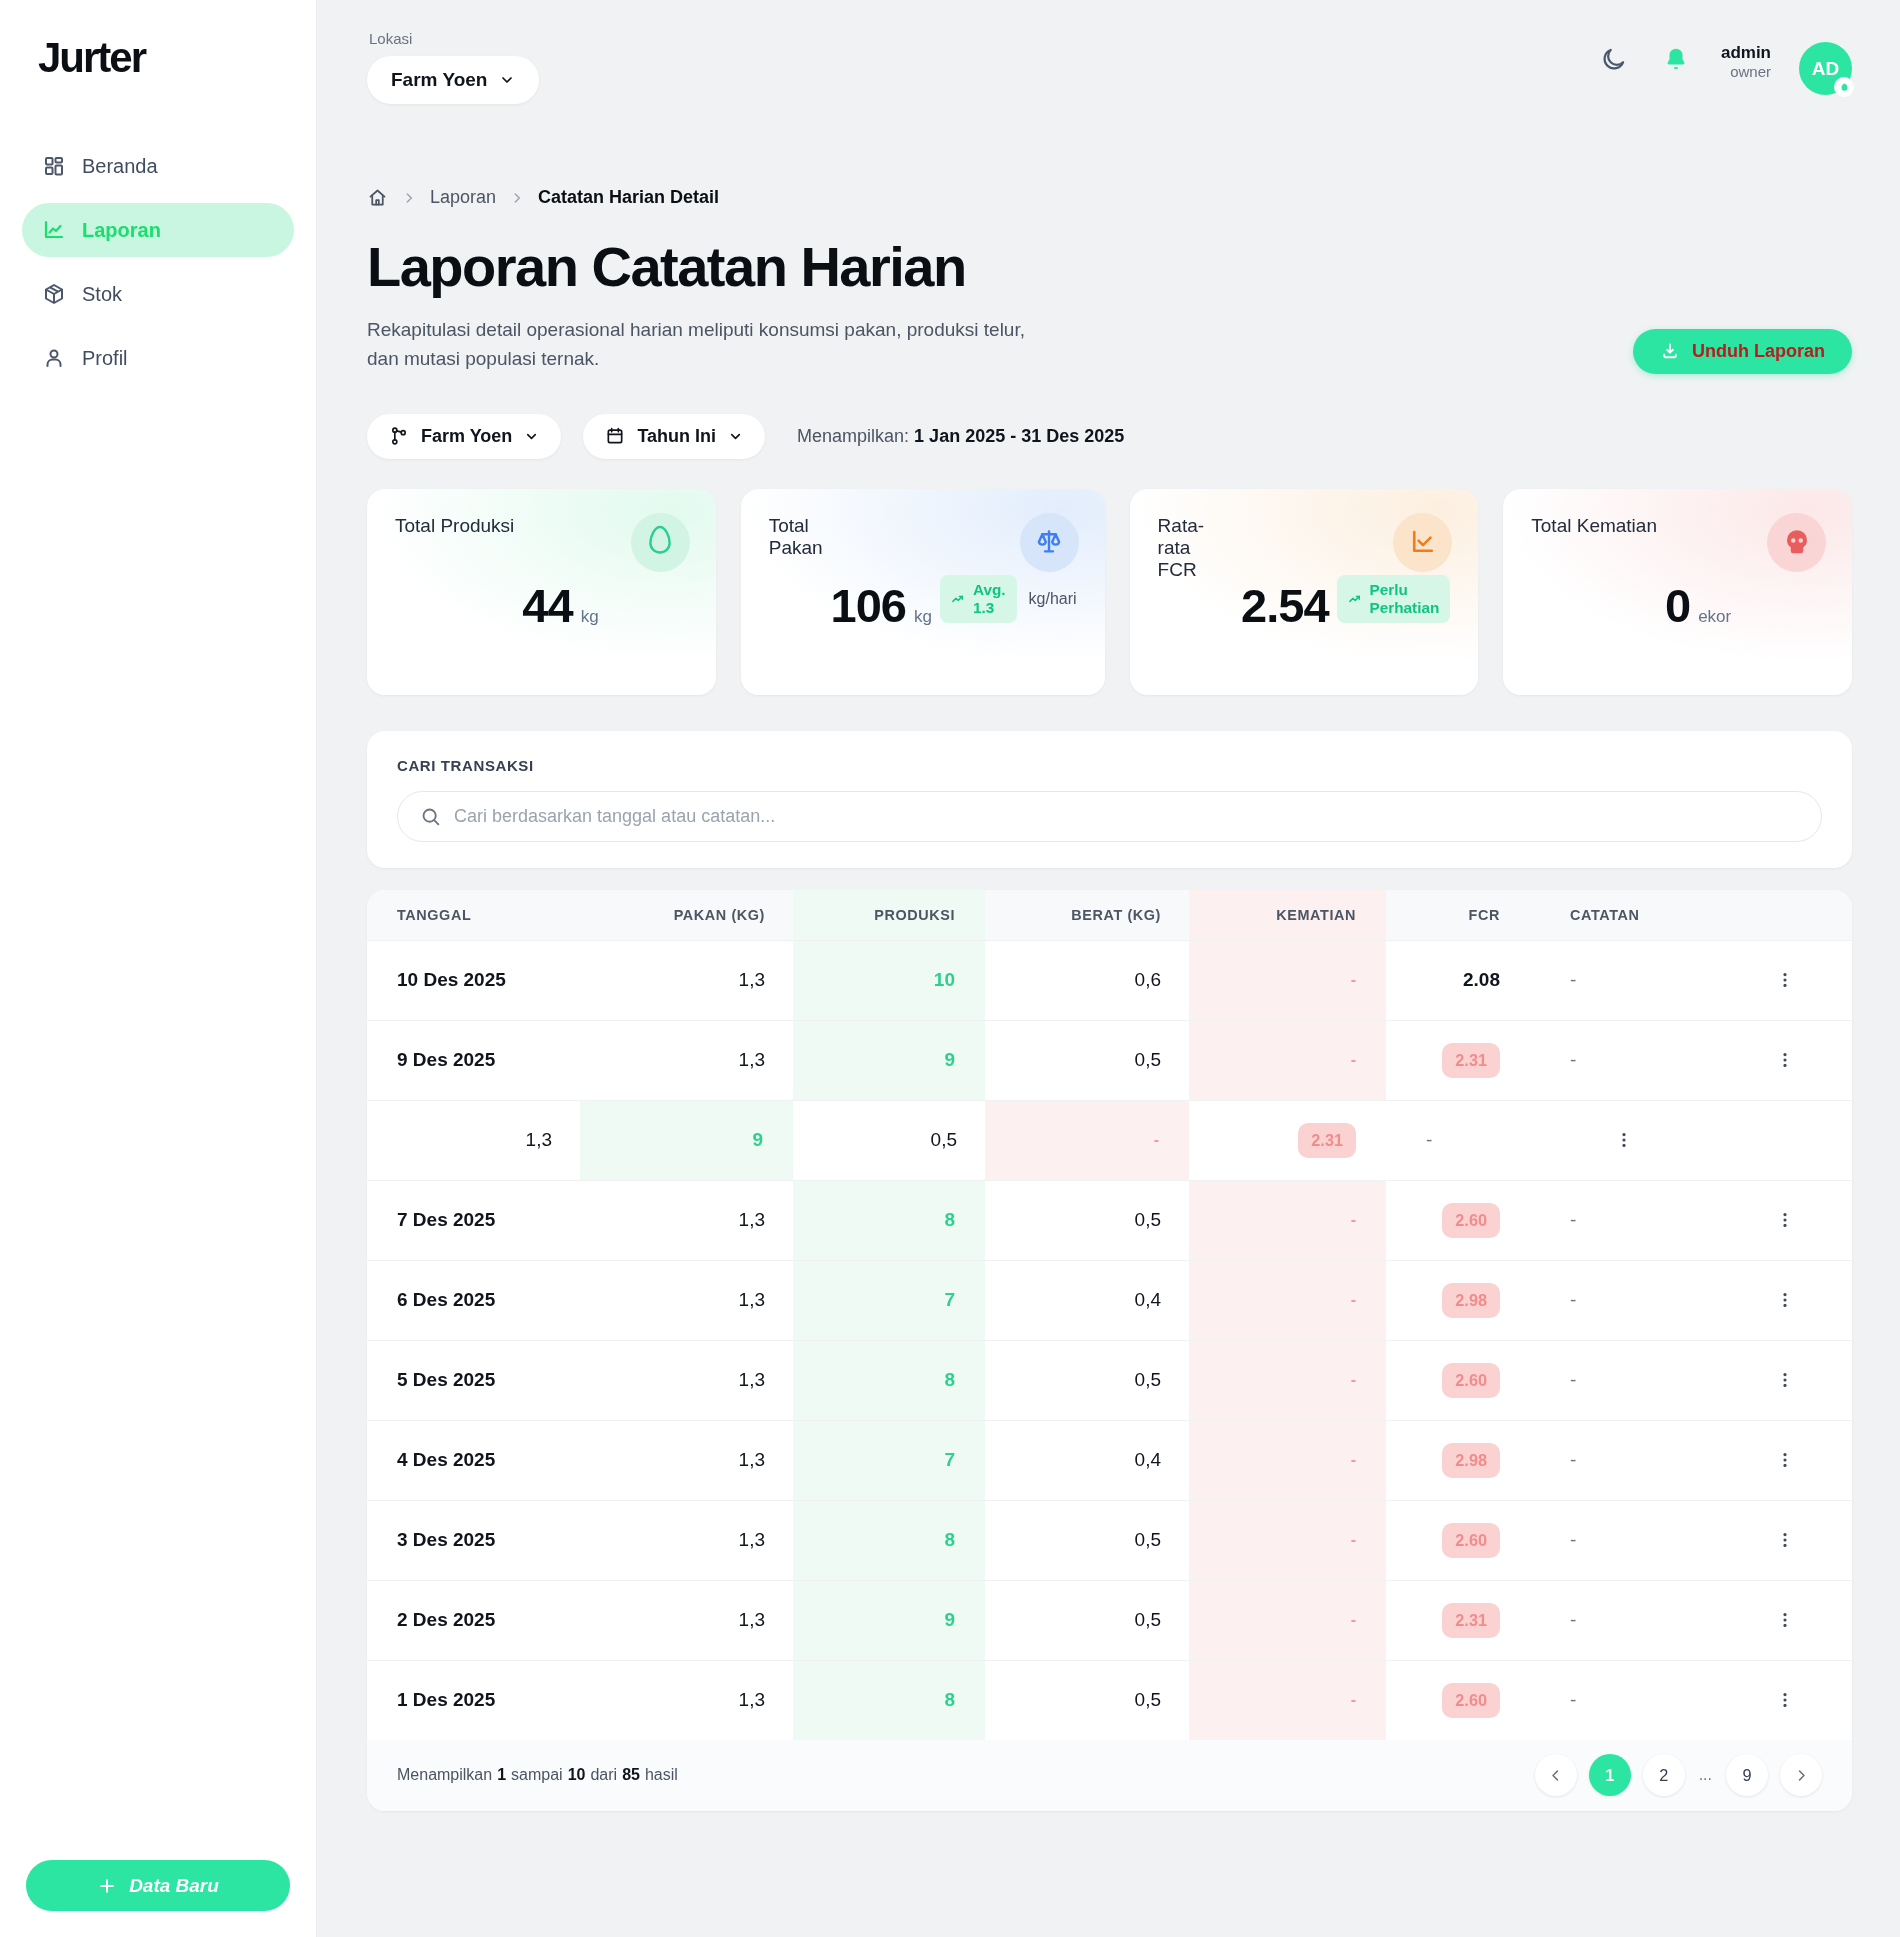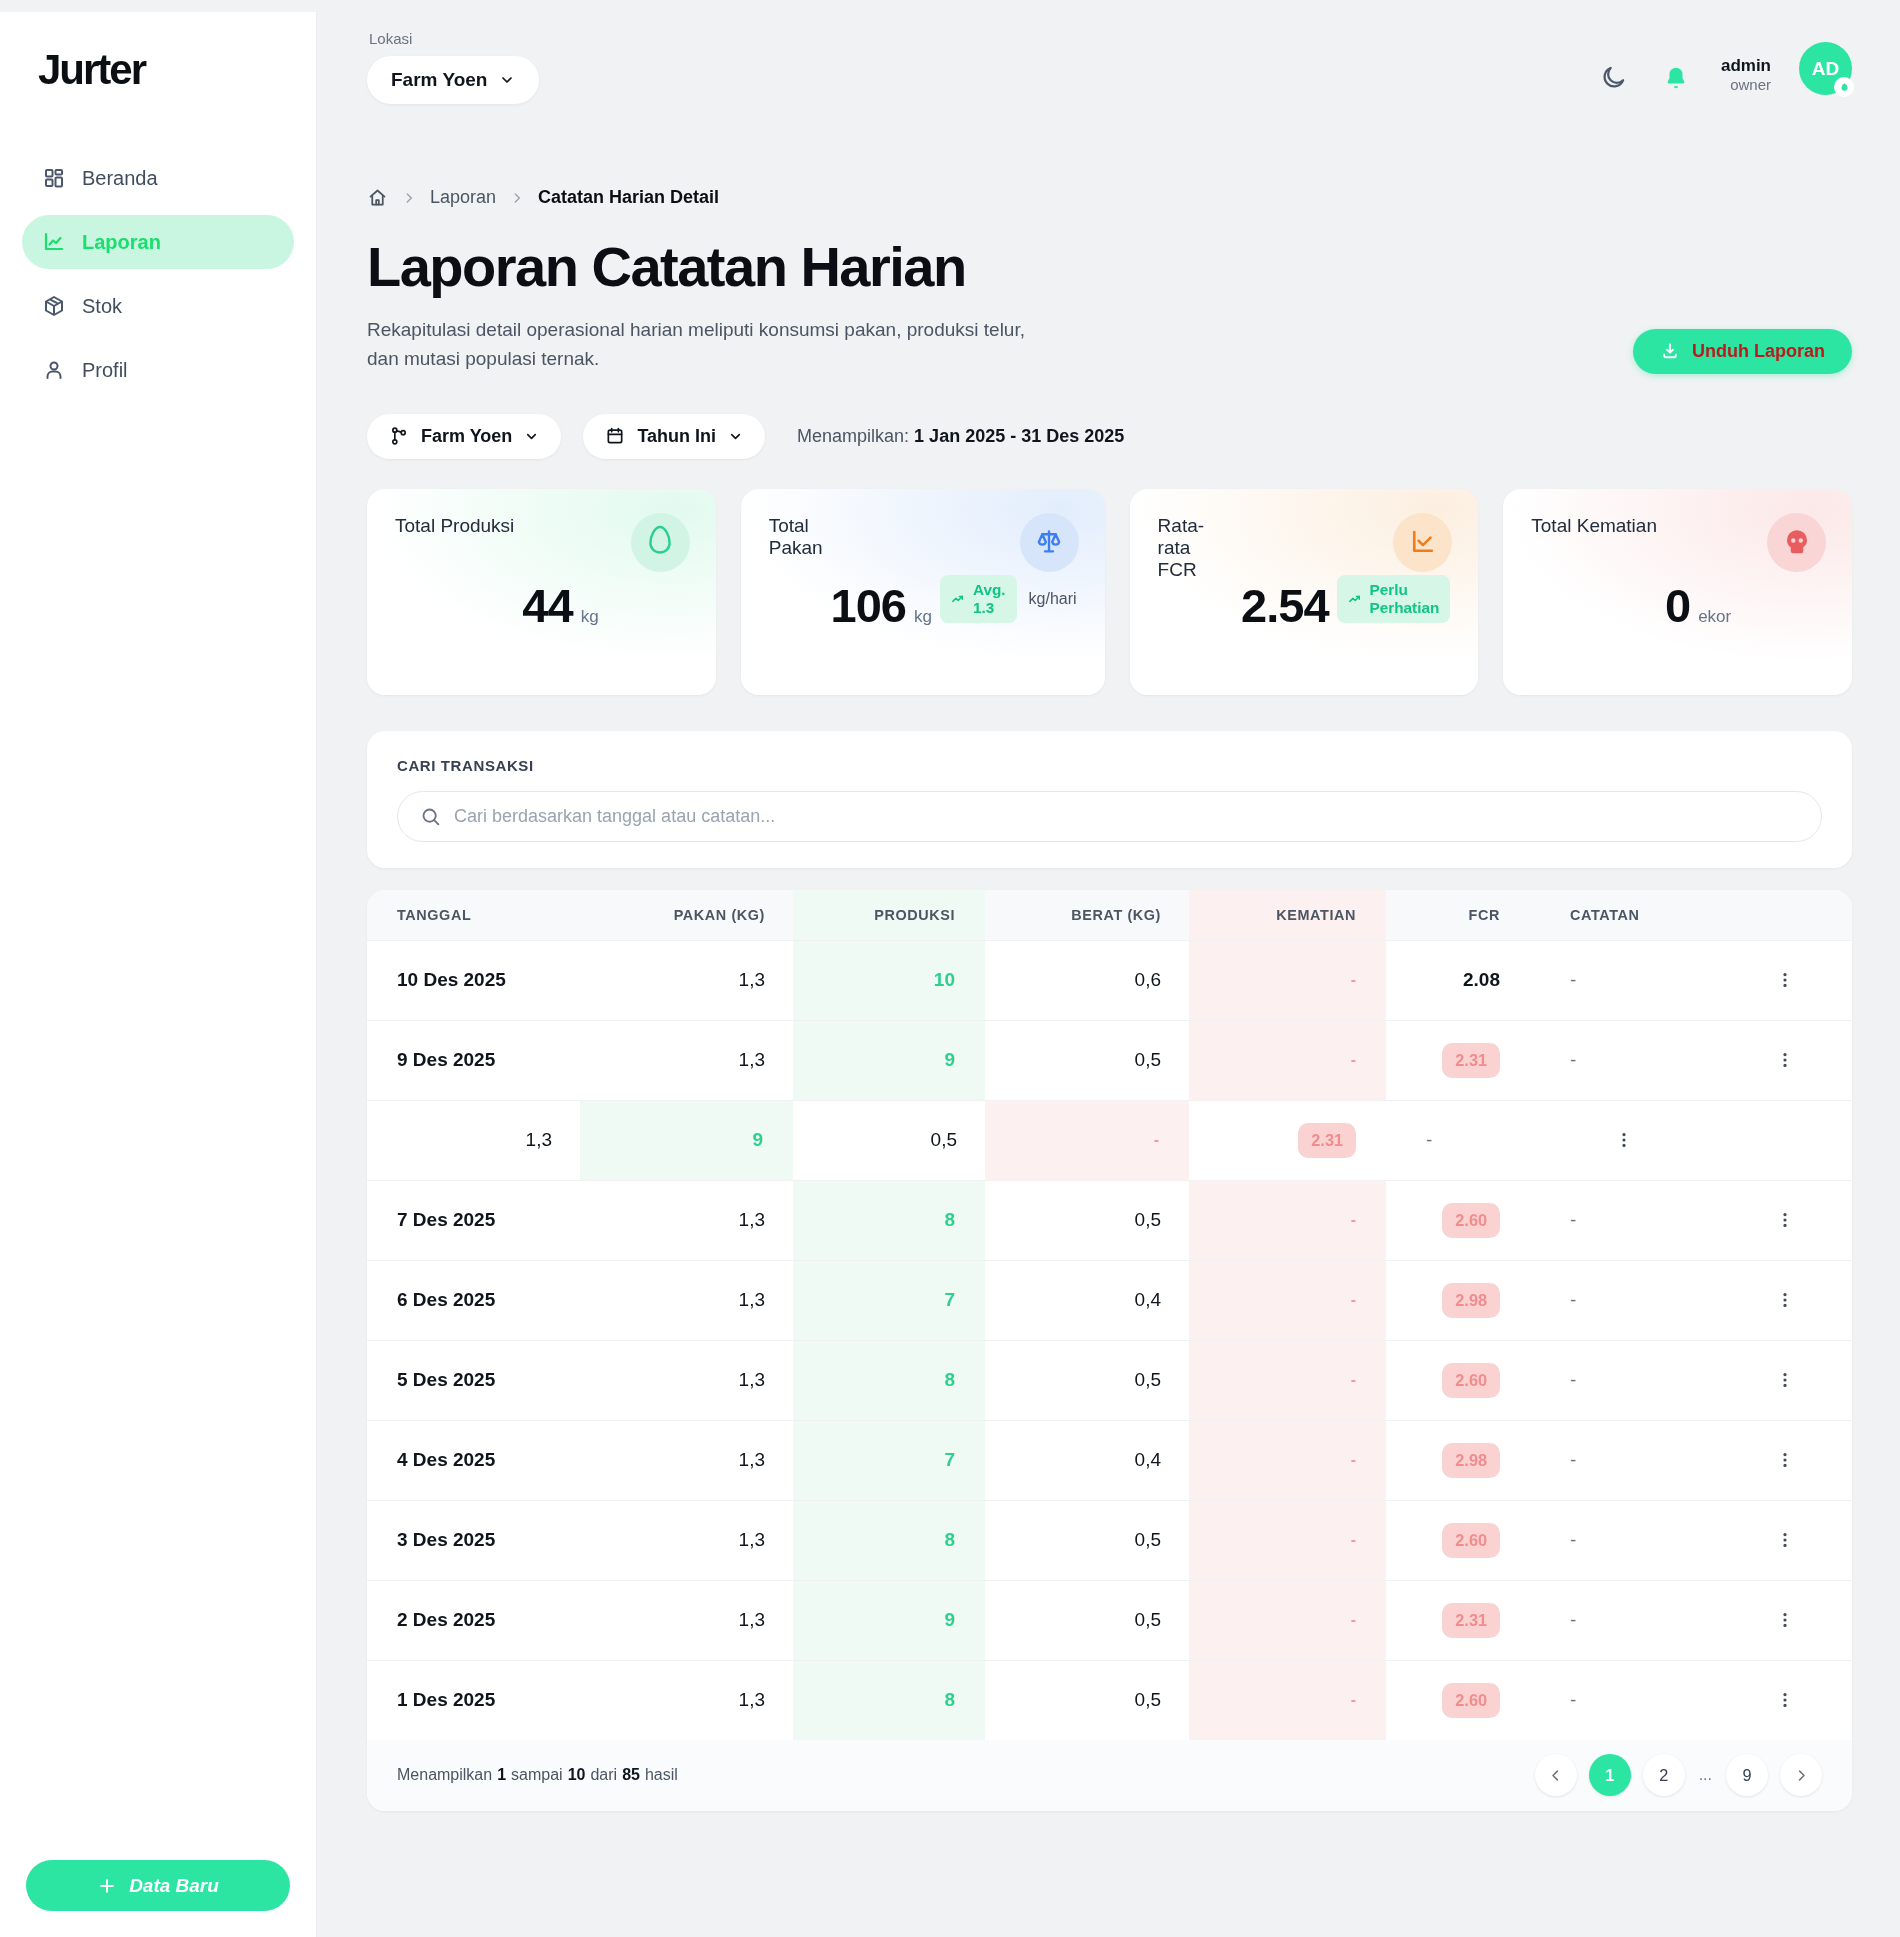--- a/index.html
+++ b/index.html
@@ -8,21 +8,21 @@
     min-height: 1937px;
     background: #f0f2f4;
     font-family: "Liberation Sans", sans-serif;
     color: #10151d;
     position: relative;
   }
   svg { display:block; }
 
   
   .sidebar {
-    position: fixed; left:0; top:12px; bottom:0;
+    position: fixed; left:0; top:0; bottom:0;
     width: 317px; background:#ffffff;
     border-right: 1px solid #e9ebee;
     display:flex; flex-direction:column;
     padding: 30px 22px 24px 22px;
     z-index: 5;
   }
   .logo {
     font-size: 42px; font-weight: 900; letter-spacing: -2px;
     color:#0b0f14; margin: 4px 0 57px 16px;
   }
@@ -52,21 +52,21 @@
 
   .topbar { display:flex; justify-content:space-between; align-items:flex-start; }
   .loc-label { font-size:15px; color:#6b7280; margin: 2px 0 9px 2px; }
   .loc-pill {
     display:inline-flex; align-items:center; gap:12px;
     background:#ffffff; border:none; cursor:pointer; font-family:inherit;
     border-radius:989px; padding: 13px 24px;
     font-size:19px; font-weight:700; color:#10151d;
     box-shadow: 0 1px 3px rgba(16,24,40,.06);
   }
-  .top-right { display:flex; align-items:flex-end; gap:28px; margin-top:14px; }
+  .top-right { display:flex; align-items:flex-start; gap:28px; margin-top:14px; }
   .icon-btn { background:none; border:none; cursor:pointer; padding:4px; color:#4b586b; }
   .icon-btn.bell { color:#2ce5a2; }
   .user-meta { text-align:right; line-height:1.25; }
   .user-name { font-size:17px; font-weight:700; color:#10151d; }
   .user-role { font-size:15px; color:#6b7280; }
   .avatar {
     position:relative; width:53px; height:53px; border-radius:50%;
     background:#2ce5a2; color:#fff; font-weight:700; font-size:19px;
     display:flex; align-items:center; justify-content:center; cursor:pointer;
   }

